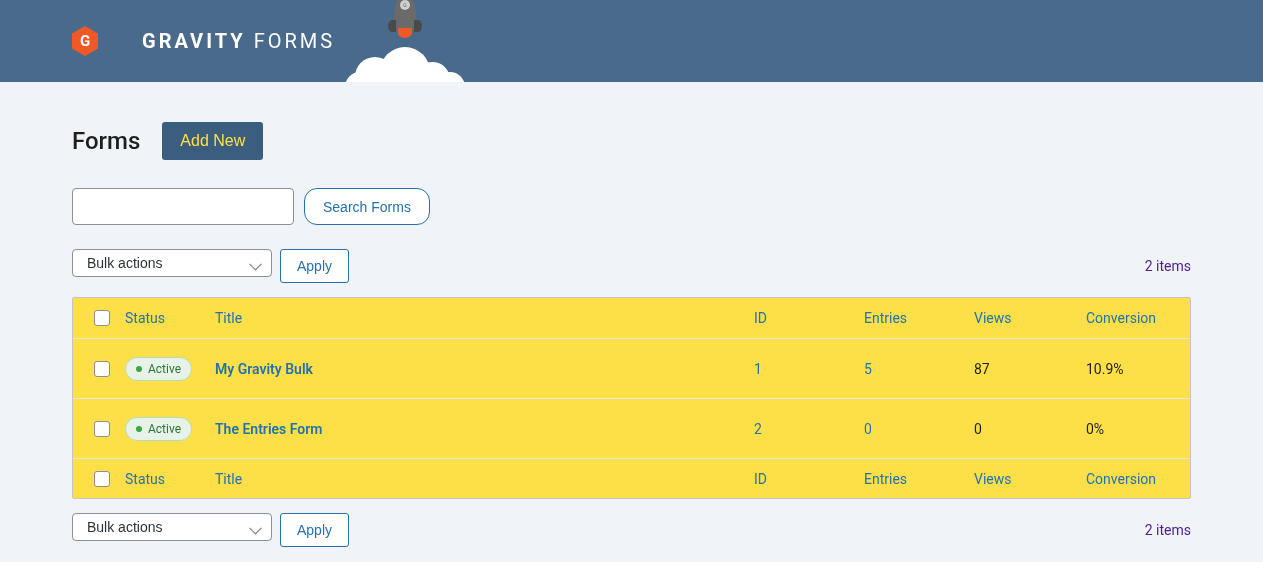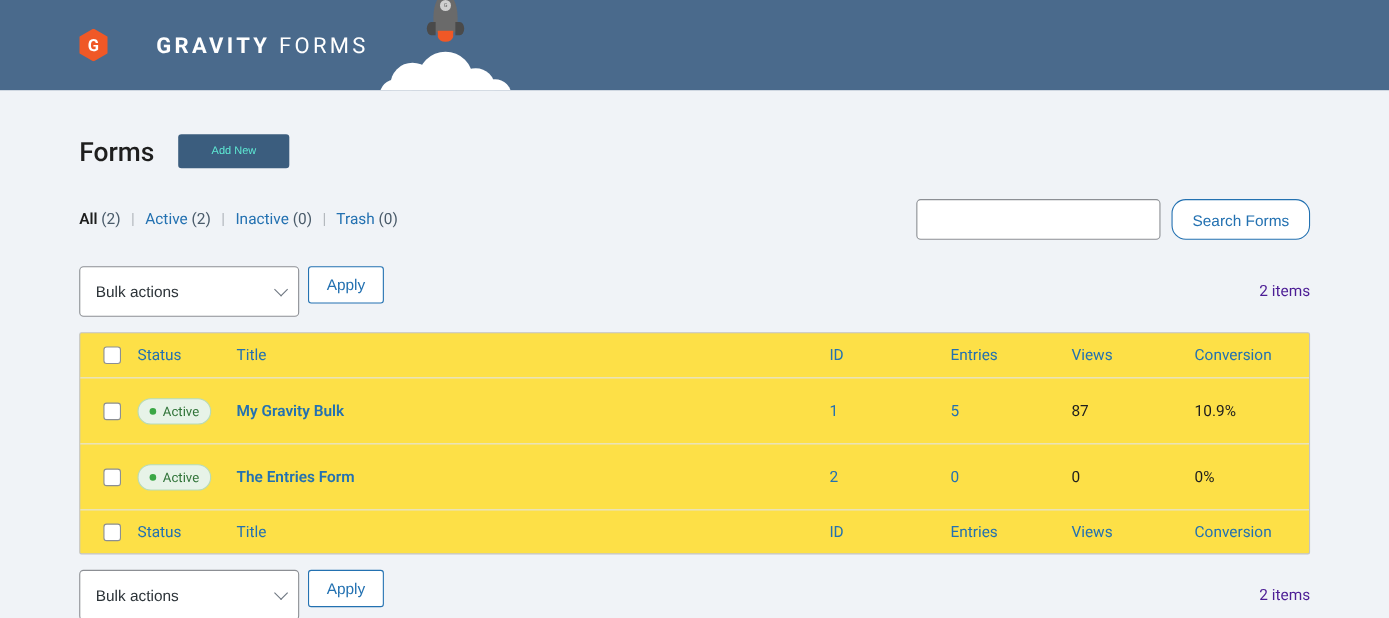--- a/index.html
+++ b/index.html
@@ -135,25 +135,25 @@
     gap: 22px;
     margin-bottom: 28px;
   }
   .page-title {
     font-size: 24px;
     font-weight: 500;
     color: #1e1e1e;
   }
   .add-new-btn {
     background: #3b5d7e;
-    color: #5eead4;
+    color: #fde047;
     border: none;
     border-radius: 3px;
-    padding: 10px 30px;
-    font-size: 10px;
+    padding: 10px 18px;
+    font-size: 16px;
     cursor: pointer;
   }
 
   .filter-row {
     display: flex;
     justify-content: space-between;
     align-items: center;
     margin-bottom: 24px;
   }
   .tabs {
@@ -198,21 +198,21 @@
     align-items: center;
     margin-bottom: 14px;
   }
   .bulk-row.bottom { margin-top: 14px; margin-bottom: 0; }
   .bulk-group {
     display: flex;
     gap: 8px;
   }
   .bulk-select {
     width: 200px;
-    height: 46px;
+    height: 28px;
     border: 1px solid #8c8f94;
     border-radius: 4px;
     background: #fff;
     padding: 0 30px 0 14px;
     font-size: 14px;
     color: #2c3338;
     appearance: none;
     position: relative;
   }
   .select-wrap { position: relative; display: inline-block; }
@@ -342,29 +342,20 @@
 </div>
 
 <div class="content">
 
   <div class="title-row">
     <h1 class="page-title">Forms</h1>
     <button class="add-new-btn">Add New</button>
   </div>
 
   <div class="filter-row">
-    <div class="tabs">
-      <span class="tab current"><span>All</span> <span class="count">(2)</span></span>
-      <span class="sep">|</span>
-      <span class="tab link"><span>Active</span> <span class="count">(2)</span></span>
-      <span class="sep">|</span>
-      <span class="tab link"><span>Inactive</span> <span class="count">(0)</span></span>
-      <span class="sep">|</span>
-      <span class="tab link"><span>Trash</span> <span class="count">(0)</span></span>
-    </div>
     <div class="search-group">
       <input class="search-input" type="text" value="" style="">
       <button class="search-btn">Search Forms</button>
     </div>
   </div>
 
   <div class="bulk-row">
     <div class="bulk-group">
       <span class="select-wrap">
         <select class="bulk-select">

